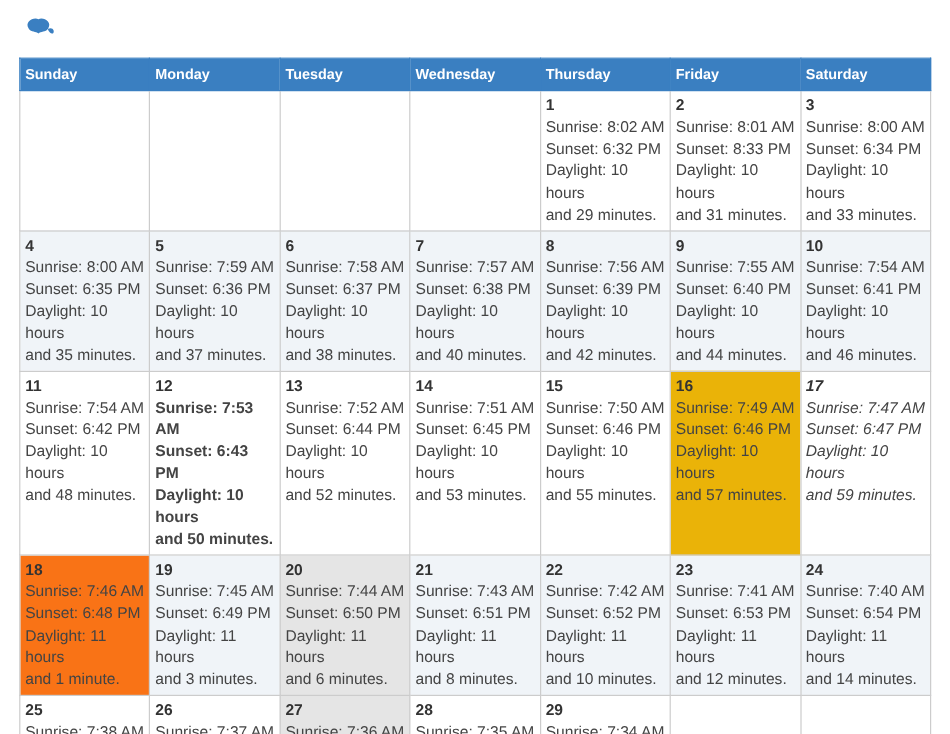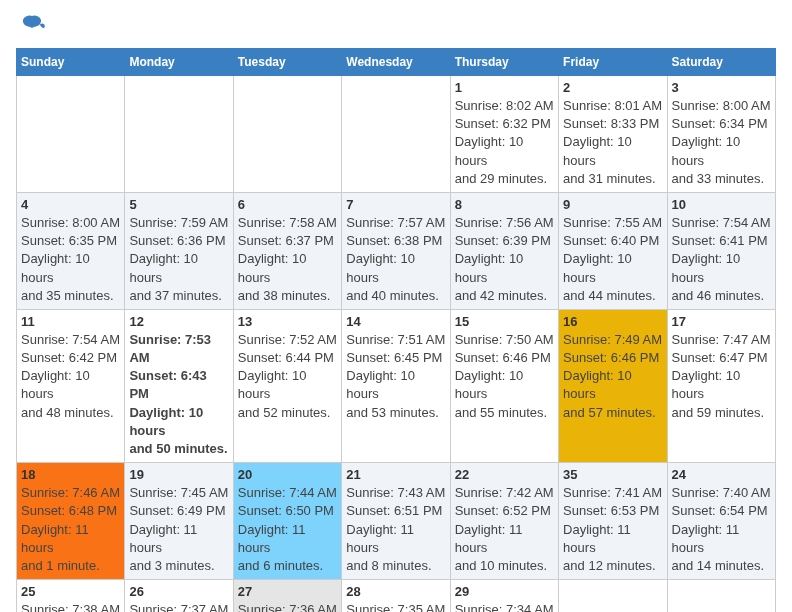--- a/index.html
+++ b/index.html
@@ -226,21 +226,21 @@
 Daylight: 10 hours
 and 55 minutes.</div>
         </td>
         <td style="background-color: #eab308;">
           <span class="day-number">16</span>
           <div class="day-info" style="white-space: pre-line;">Sunrise: 7:49 AM
 Sunset: 6:46 PM
 Daylight: 10 hours
 and 57 minutes.</div>
         </td>
-        <td style="background-color: rgb(255, 255, 255);">
+        <td style="background-color: rgb(255, 255, 255); font-style: italic;">
           <span class="day-number">17</span>
           <div class="day-info" style="white-space: pre-line;">Sunrise: 7:47 AM
 Sunset: 6:47 PM
 Daylight: 10 hours
 and 59 minutes.</div>
         </td>
       </tr>
       <tr>
         <td style="background-color: #f97316;">
           <span class="day-number">18</span>
@@ -249,21 +249,21 @@
 Daylight: 11 hours
 and 1 minute.</div>
         </td>
         <td style="background-color: rgb(240, 244, 248);">
           <span class="day-number">19</span>
           <div class="day-info" style="white-space: pre-line;">Sunrise: 7:45 AM
 Sunset: 6:49 PM
 Daylight: 11 hours
 and 3 minutes.</div>
         </td>
-        <td style="background-color: #7dd3fc;">
+        <td style="background-color: #e5e5e5;">
           <span class="day-number">20</span>
           <div class="day-info" style="white-space: pre-line;">Sunrise: 7:44 AM
 Sunset: 6:50 PM
 Daylight: 11 hours
 and 6 minutes.</div>
         </td>
         <td style="background-color: rgb(240, 244, 248);">
           <span class="day-number">21</span>
           <div class="day-info" style="white-space: pre-line;">Sunrise: 7:43 AM
 Sunset: 6:51 PM
@@ -271,21 +271,21 @@
 and 8 minutes.</div>
         </td>
         <td style="background-color: rgb(240, 244, 248);">
           <span class="day-number">22</span>
           <div class="day-info" style="white-space: pre-line;">Sunrise: 7:42 AM
 Sunset: 6:52 PM
 Daylight: 11 hours
 and 10 minutes.</div>
         </td>
         <td style="background-color: rgb(240, 244, 248);">
-          <span class="day-number">35</span>
+          <span class="day-number">23</span>
           <div class="day-info" style="white-space: pre-line;">Sunrise: 7:41 AM
 Sunset: 6:53 PM
 Daylight: 11 hours
 and 12 minutes.</div>
         </td>
         <td style="background-color: rgb(240, 244, 248);">
           <span class="day-number">24</span>
           <div class="day-info" style="white-space: pre-line;">Sunrise: 7:40 AM
 Sunset: 6:54 PM
 Daylight: 11 hours

